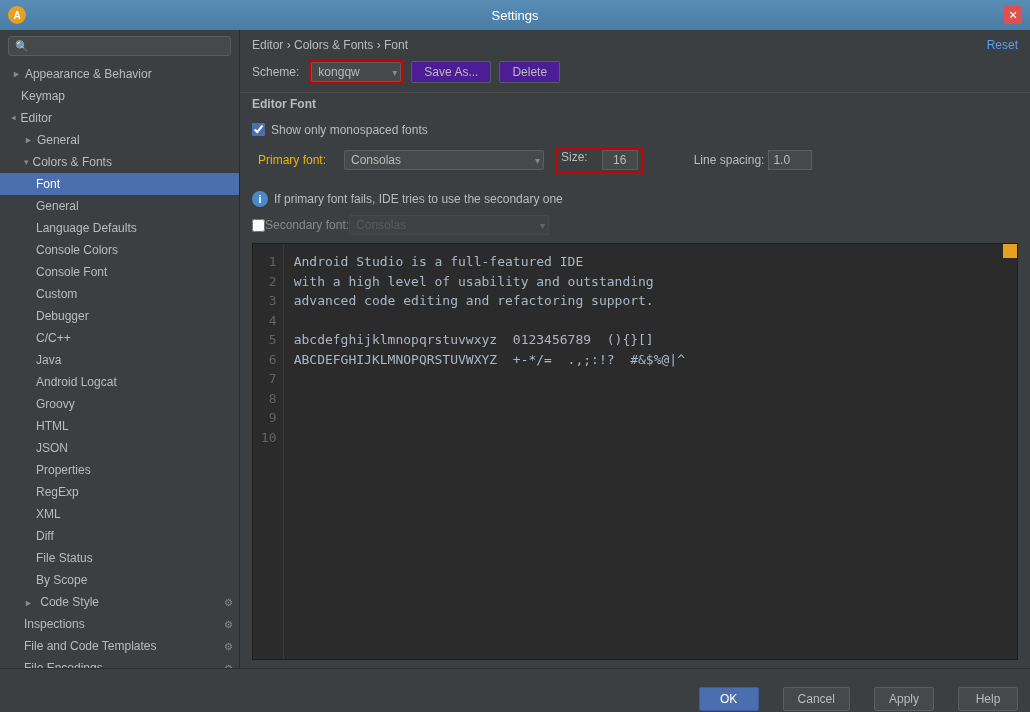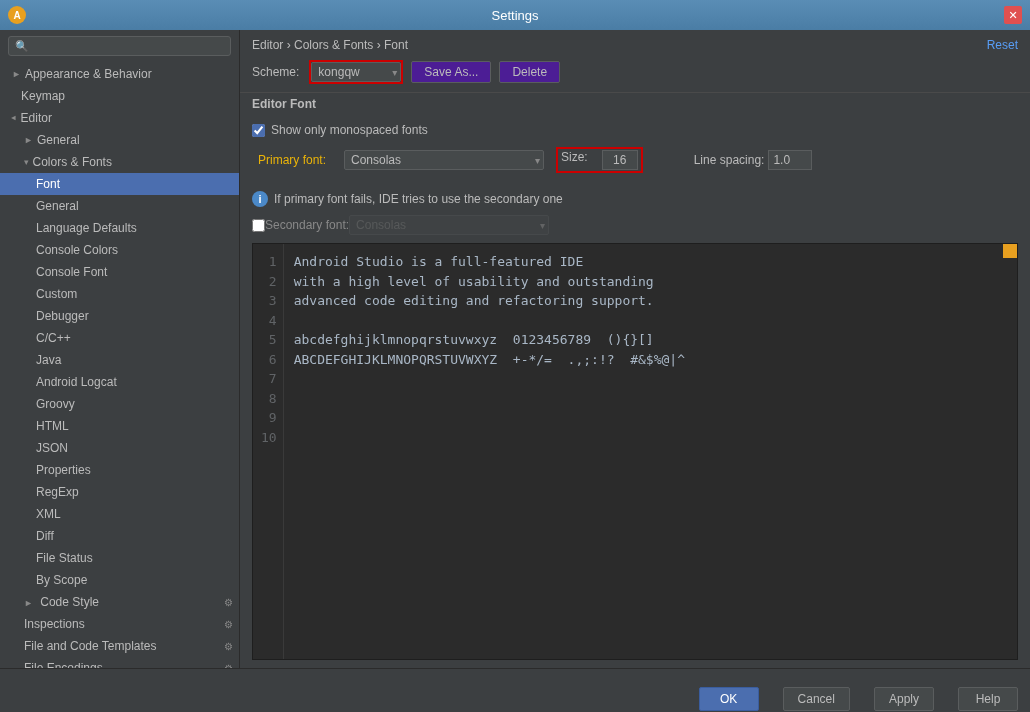--- a/index.html
+++ b/index.html
@@ -185,21 +185,21 @@
       padding: 4px 12px 4px 12px;
       border-top: 1px solid #4a4a4a;
     }
 
     
     .font-settings {
       padding: 8px 12px;
     }
     .checkbox-row {
       display: flex;
-      align-items: center;
+      align-items: flex-start;
       gap: 6px;
       margin-bottom: 10px;
     }
     .checkbox-row input[type=checkbox] {
       accent-color: #4b6eaf;
       width: 13px; height: 13px;
     }
     .font-row {
       display: flex;
       align-items: center;

